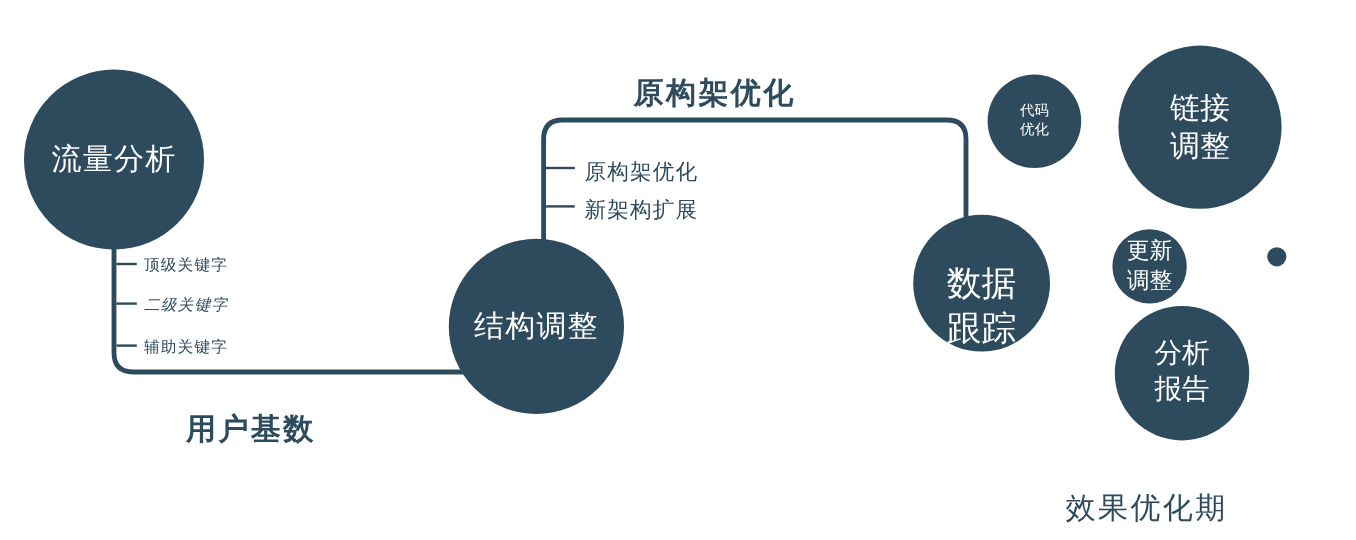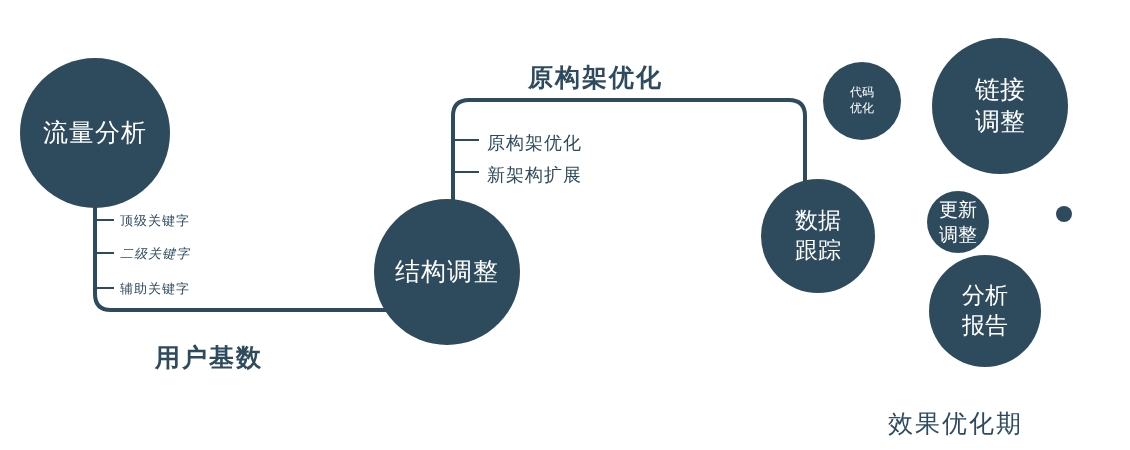--- a/index.html
+++ b/index.html
@@ -51,21 +51,21 @@
     color: var(--primary);
     white-space: nowrap;
   }
   .edge-label { font-weight: bold; font-size: 25px; letter-spacing: 2px; }
   .branch-label { font-size: 13px; letter-spacing: 1px; }
   .branch-label-md { font-size: 18px; letter-spacing: 1px; }
   .phase-label { font-size: 25px; letter-spacing: 2px; }
 
   .c-traffic   { left: 20px;  top: 58px;  width: 150px; height: 150px; font-size: 25px; letter-spacing: 1px; }
   .c-structure { left: 374px; top: 199px; width: 146px; height: 146px; font-size: 25px; letter-spacing: 1px; }
-  .c-tracking  { left: 761px; top: 179px; width: 114px; height: 114px; font-size: 23px; }
+  .c-tracking  { left: 761px; top: 179px; width: 114px; height: 114px; font-size: 29px; justify-content: flex-end; }
   .c-code      { left: 823px; top: 62px;  width: 78px;  height: 78px;  font-size: 12px; }
   .c-link      { left: 932px; top: 38px;  width: 136px; height: 136px; font-size: 25px; }
   .c-update    { left: 927px; top: 191px; width: 62px;  height: 62px;  font-size: 19px; font-weight: normal; }
   .c-dot       { left: 1056px; top: 206px; width: 16px; height: 16px; }
   .c-report    { left: 929px; top: 255px; width: 112px; height: 112px; font-size: 23px; }
 </style>
 </head>
 <body>
 
 <div class="canvas">

